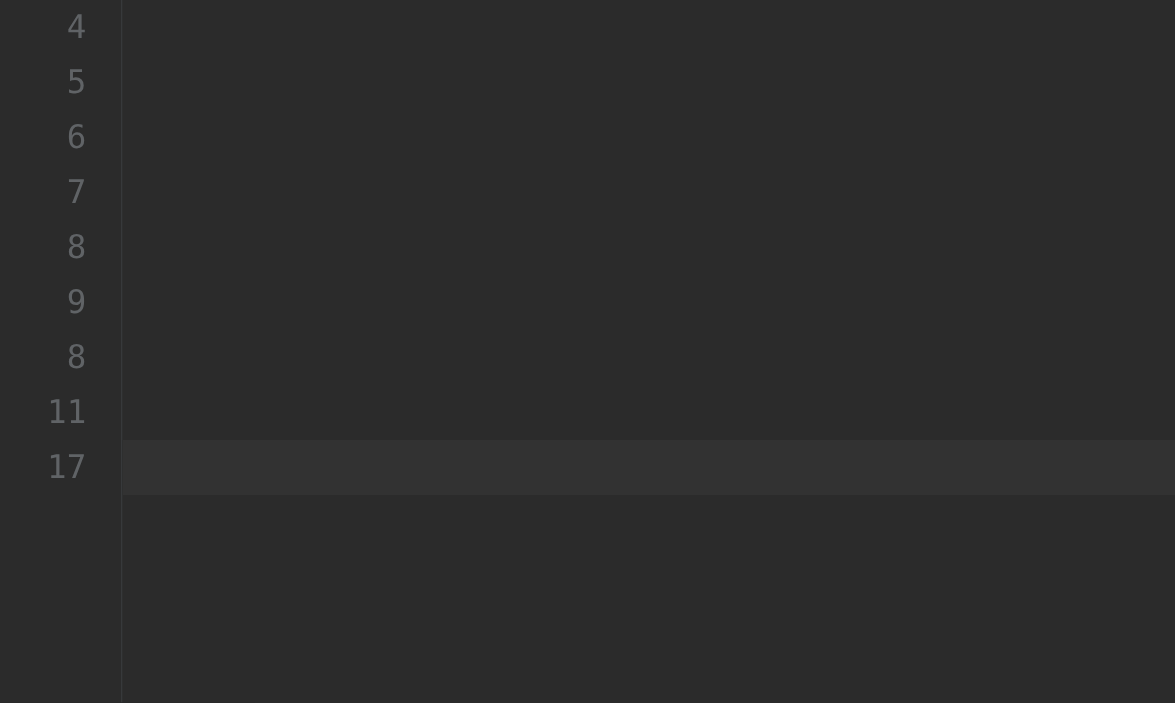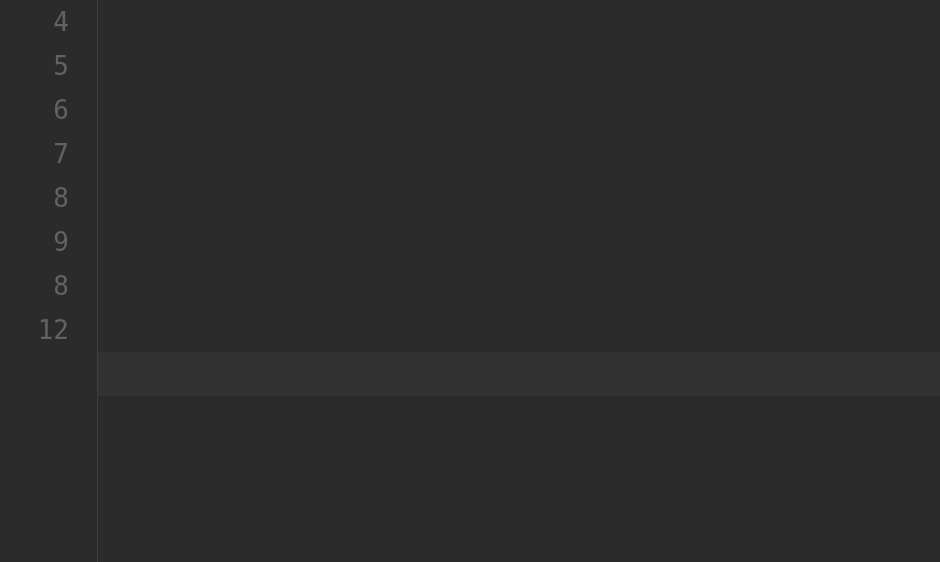--- a/index.html
+++ b/index.html
@@ -50,21 +50,22 @@
 
 <div class="editor">
   <div class="gutter">
     <div class="ln">4</div>
     <div class="ln">5</div>
     <div class="ln">6</div>
     <div class="ln">7</div>
     <div class="ln">8</div>
     <div class="ln">9</div>
     <div class="ln">8</div>
-    <div class="ln">12</div>
+    <div class="ln">11</div>
+    <div class="ln">17</div>
   </div>
 
   <div class="code">
     <div class="line"></div>
     <div class="line"></div>
     <div class="line current"></div>
     <div class="line"></div>
 
     
 

